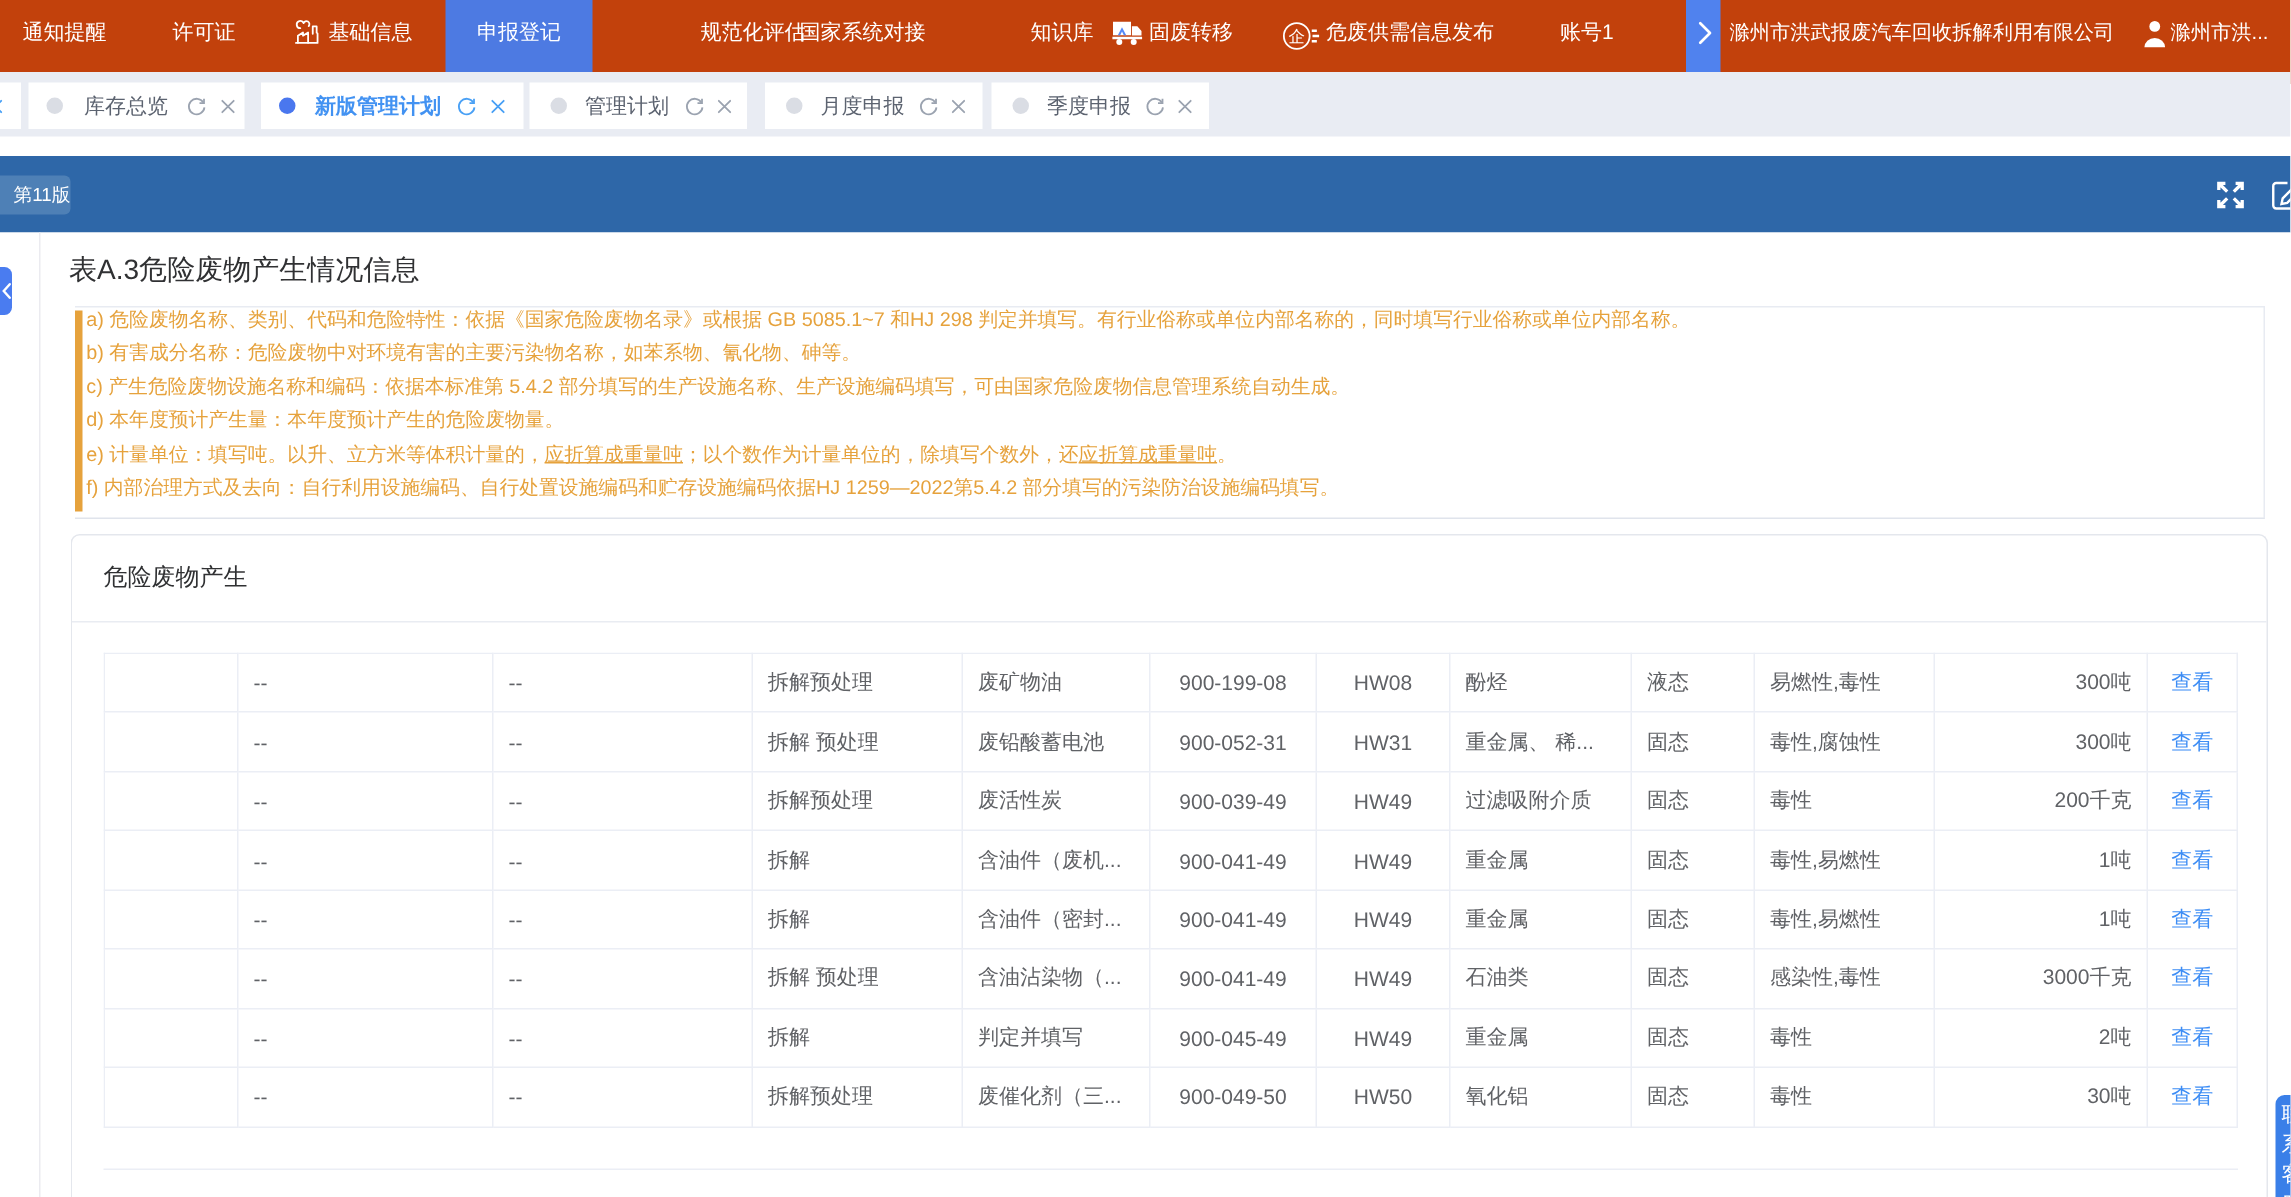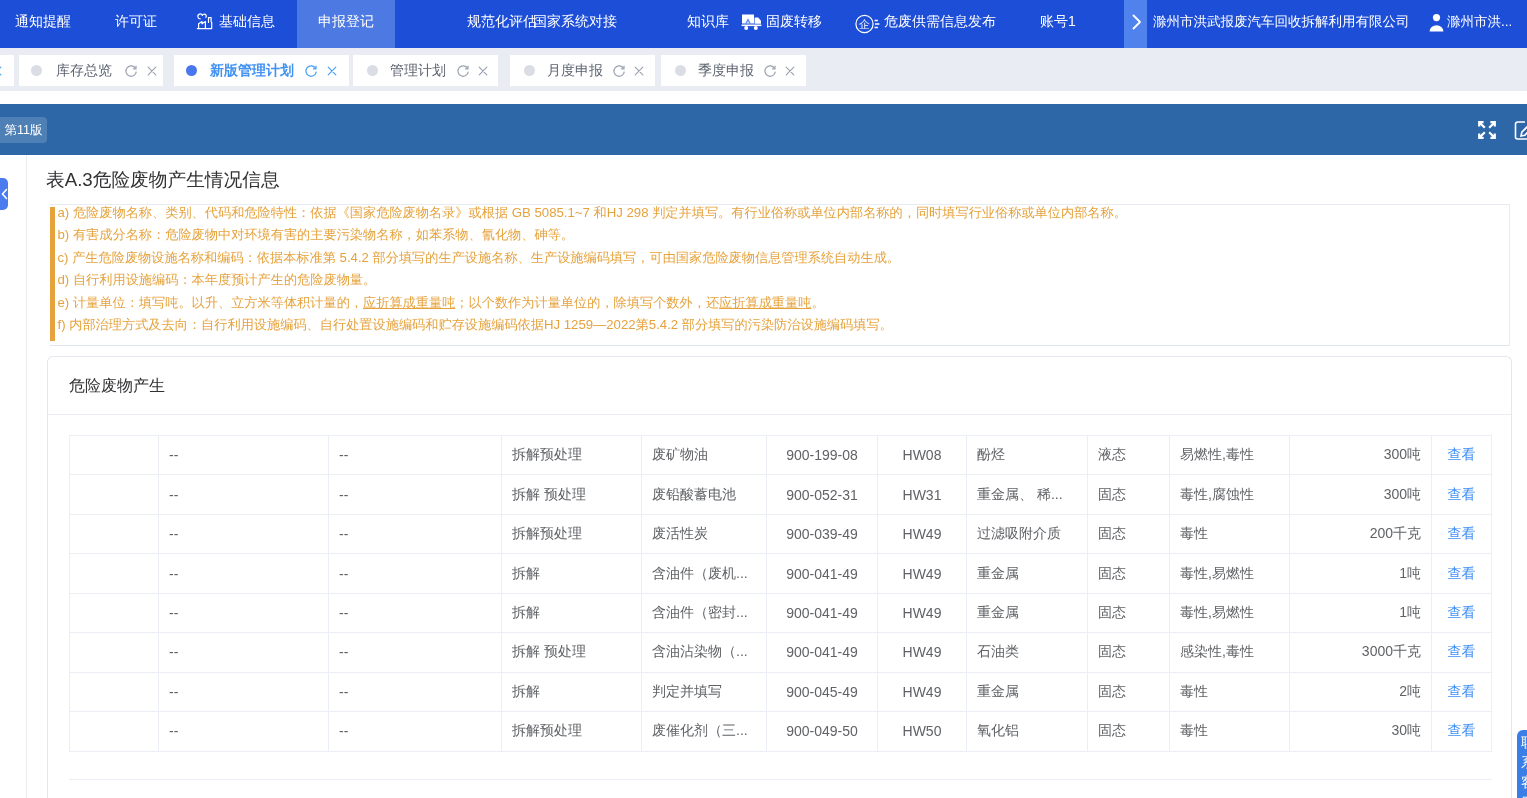--- a/index.html
+++ b/index.html
@@ -1,39 +1,39 @@
 <!DOCTYPE html>
 <html><head>
 <meta charset="utf-8">
 <style>
   * { margin:0; padding:0; box-sizing:border-box; }
   html,body { width:1527px; height:798px; overflow:hidden; background:#fff;
     font-family:"Liberation Sans", sans-serif; }
   #page { position:relative; width:1527px; height:798px; overflow:hidden; }
 
   
-  #nav { position:absolute; left:0; top:0; width:1527px; height:56px; background:#1d4ed8; }
+  #nav { position:absolute; left:0; top:0; width:1527px; height:56px; background:#c2410c; }
   .navitem { position:absolute; top:0; height:43px; line-height:43px; color:#fff; font-size:14px; white-space:nowrap; }
   #nav-active { position:absolute; left:297px; top:0; width:98px; height:48px; background:#4d7ae2; }
   .navicon { position:absolute; }
 
   
   #tabrow { position:absolute; left:0; top:48px; width:1527px; height:43px; background:#e9ecf3; }
   .tab { position:absolute; top:7px; height:31px; background:#fff; font-size:14px; color:#5c6370; white-space:nowrap; }
   .tab .dot { position:absolute; top:10px; width:11px; height:11px; border-radius:50%; background:#dadde4; }
   .tab .txt { position:absolute; top:0; line-height:31px; }
   .tab.active .txt { color:#4292f2; }
   .tab.active .dot { background:#4a77ee; }
   .ticon { position:absolute; top:9px; }
   .xicon { top:10px; }
 
   
   #darkbar { position:absolute; left:0; top:104px; width:1527px; height:51px; background:#2e67a8; }
   #verbox { position:absolute; left:0; top:13px; width:47px; height:26px; background:#4e80b6; border-radius:0 4px 4px 0;
-    color:#fff; font-size:12.5px; line-height:26px; text-align:center; }
+    color:#fff; font-size:12.5px; line-height:26px; text-align:right; }
 
   
   #content { position:absolute; left:0; top:155px; width:1527px; height:643px; background:#fff;padding-left:38px; }
   #leftline { position:absolute; left:26px; top:0; width:1px; height:643px; background:#ebebf0; }
   #lefttab { position:absolute; left:0; top:23px; width:8px; height:32px; background:#4a7cf0; border-radius:0 5px 5px 0; }
   #pagetitle { position:absolute; left:46px; top:13px; font-size:18.7px; line-height:23px; color:#303133; }
 
   #notes { position:absolute; left:50px; top:48.5px; width:1460px; height:142.5px;
     border-top:1px solid #e8ebf2; border-bottom:1px solid #e0e4ec; border-right:1px solid #e8ebf2; }
   #notes-inner { position:absolute; left:0; top:2px; bottom:4px; width:100%;
@@ -190,21 +190,21 @@
         </svg>
     </div>
     <div id="pagetitle">表A.3危险废物产生情况信息</div>
 
     <div id="notes">
       <div id="notes-inner">
           <div style="position:relative; top:-4.5px;">
         <p>a) 危险废物名称、类别、代码和危险特性：依据《国家危险废物名录》或根据 GB 5085.1~7 和HJ 298 判定并填写。有行业俗称或单位内部名称的，同时填写行业俗称或单位内部名称。</p>
         <p>b) 有害成分名称：危险废物中对环境有害的主要污染物名称，如苯系物、氰化物、砷等。</p>
         <p>c) 产生危险废物设施名称和编码：依据本标准第 5.4.2 部分填写的生产设施名称、生产设施编码填写，可由国家危险废物信息管理系统自动生成。</p>
-        <p>d) 自行利用设施编码：本年度预计产生的危险废物量。</p>
+        <p>d) 本年度预计产生量：本年度预计产生的危险废物量。</p>
         <p>e) 计量单位：填写吨。以升、立方米等体积计量的，<u>应折算成重量吨</u>；以个数作为计量单位的，除填写个数外，还<u>应折算成重量吨</u>。</p>
         <p>f) 内部治理方式及去向：自行利用设施编码、自行处置设施编码和贮存设施编码依据HJ 1259—2022第5.4.2 部分填写的污染防治设施编码填写。</p>
       </div>
         </div>
     </div>
 
     <div id="card">
       <div id="cardtitle">危险废物产生</div>
       <div id="carddiv"></div>
       <div id="tablewrap">

